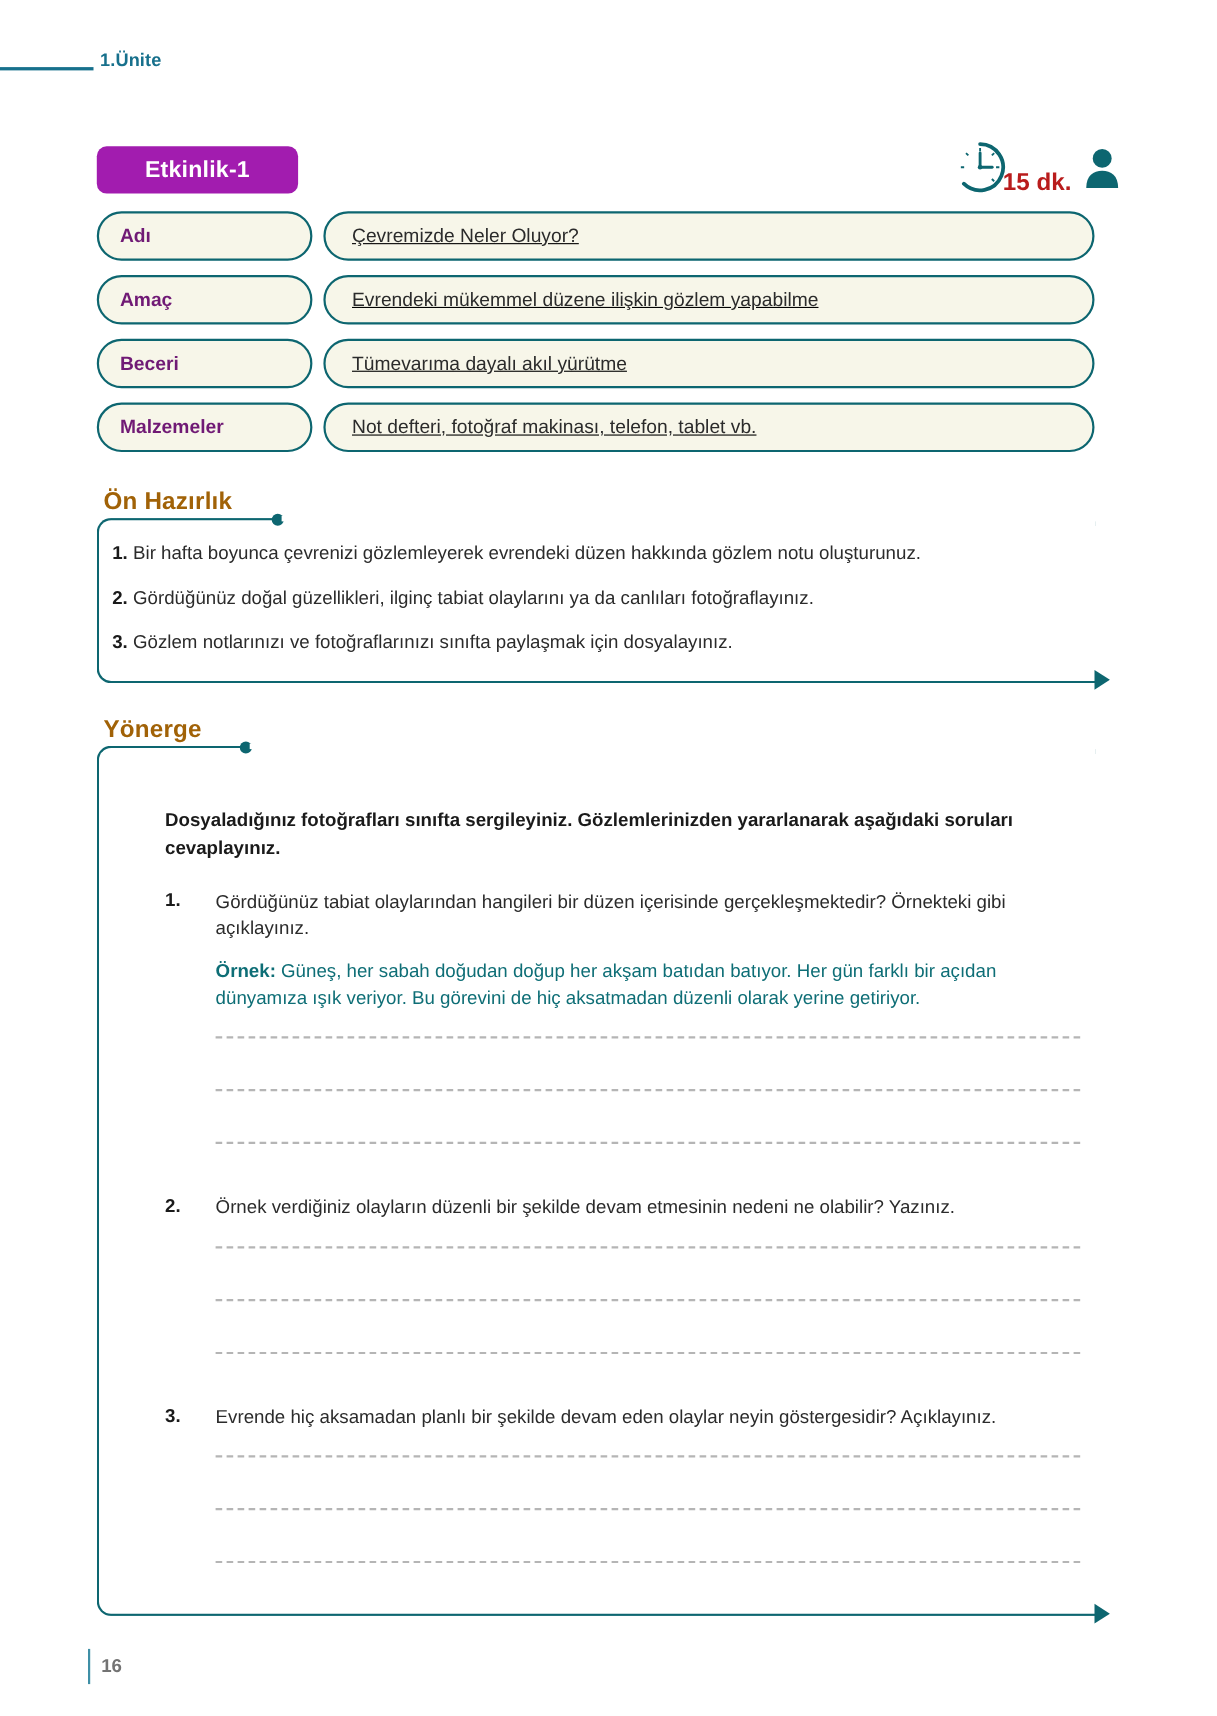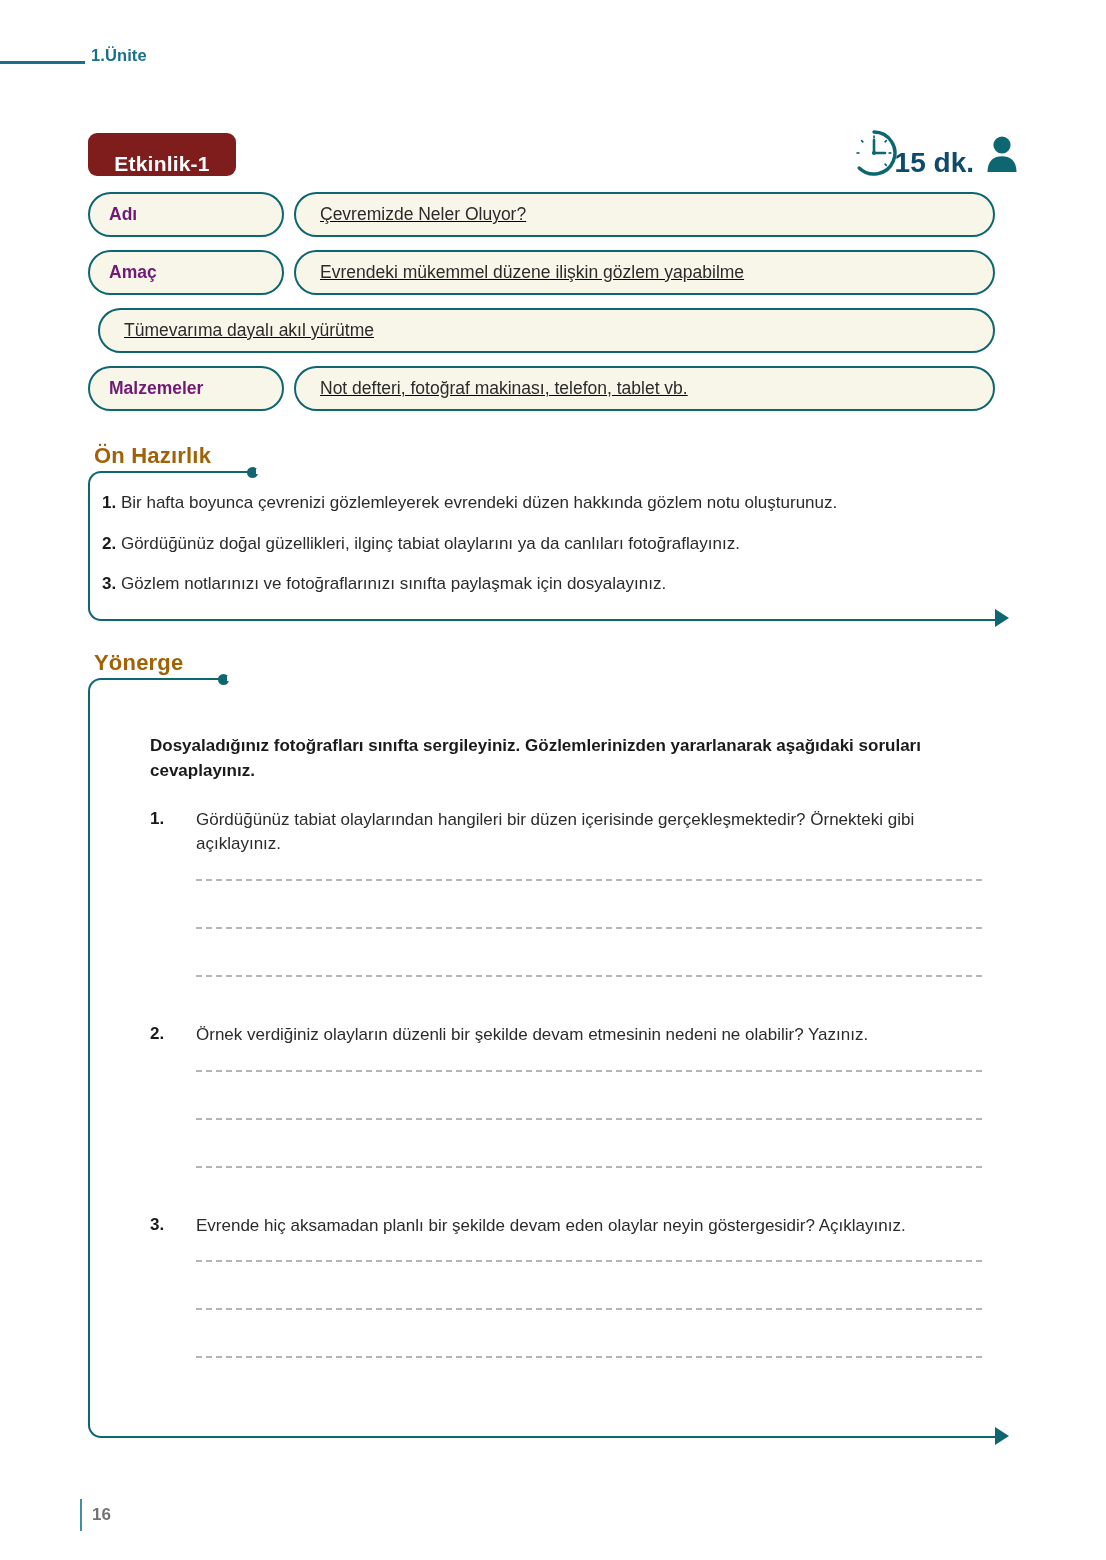--- a/index.html
+++ b/index.html
@@ -42,49 +42,49 @@
     color: #17708c;
     letter-spacing: 0.1px;
     white-space: nowrap;
   }
 
   
   .badge {
     position: absolute;
     left: 88px;
     top: 133px;
-    width: 148px;
+    width: 183px;
     height: 43px;
-    background: #7f1d1d;
+    background: #a21caf;
     border-radius: 9px 9px 9px 9px;
     display: flex;
-    align-items: flex-end;
+    align-items: center;
     justify-content: center;
   }
   .badge-text {
     color: #ffffff;
     font-size: 21px;
     font-weight: 700;
     letter-spacing: 0.2px;
   }
 
   
   .meta-group {
     position: absolute;
     right: 88px;
     top: 132px;
     height: 48px;
     display: flex;
     align-items: flex-end;
   }
   .clock-icon { display: block; margin-right: -4px; margin-bottom: -2px; }
   .duration-text {
-    font-size: 28px;
-    font-weight: 700;
-    color: #0c4a6e;
+    font-size: 22px;
+    font-weight: 700;
+    color: #b91c1c;
     margin: 0 12px 1px 0;
     white-space: nowrap;
   }
   .person-icon { display: block; margin-bottom: 3px; }
 
   
   .info-rows {
     position: absolute;
     left: 88px;
     top: 192px;
@@ -324,20 +324,23 @@
     <div class="info-row">
       <div class="info-label">
         <span>Amaç</span>
       </div>
       <div class="info-value">
         <span>Evrendeki mükemmel düzene ilişkin gözlem yapabilme</span>
       </div>
     </div>
 
     <div class="info-row">
+      <div class="info-label">
+        <span>Beceri</span>
+      </div>
       <div class="info-value">
         <span>Tümevarıma dayalı akıl yürütme</span>
       </div>
     </div>
 
     <div class="info-row">
       <div class="info-label">
         <span>Malzemeler</span>
       </div>
       <div class="info-value">
@@ -376,20 +379,23 @@
     <div class="section-head dir-head">Yönerge</div>
     <div class="bracket dir-bracket">
       <div class="dir-inner">
 
         <div class="dir-intro">Dosyaladığınız fotoğrafları sınıfta sergileyiniz. Gözlemlerinizden yararlanarak aşağıdaki soruları cevaplayınız.</div>
 
         <div class="q-item">
           <div class="q-num">1.</div>
           <div class="q-body">
             <div class="q-text">Gördüğünüz tabiat olaylarından hangileri bir düzen içerisinde gerçekleşmektedir? Örnekteki gibi açıklayınız.</div>
+            <div class="example">
+              <b>Örnek:</b><span> Güneş, her sabah doğudan doğup her akşam batıdan batıyor. Her gün farklı bir açıdan dünyamıza ışık veriyor. Bu görevini de hiç aksatmadan düzenli olarak yerine getiriyor.</span>
+            </div>
             <div class="answer-lines">
               <div class="answer-line"></div>
               <div class="answer-line"></div>
               <div class="answer-line"></div>
             </div>
           </div>
         </div>
 
         <div class="q-item">
           <div class="q-num">2.</div>

